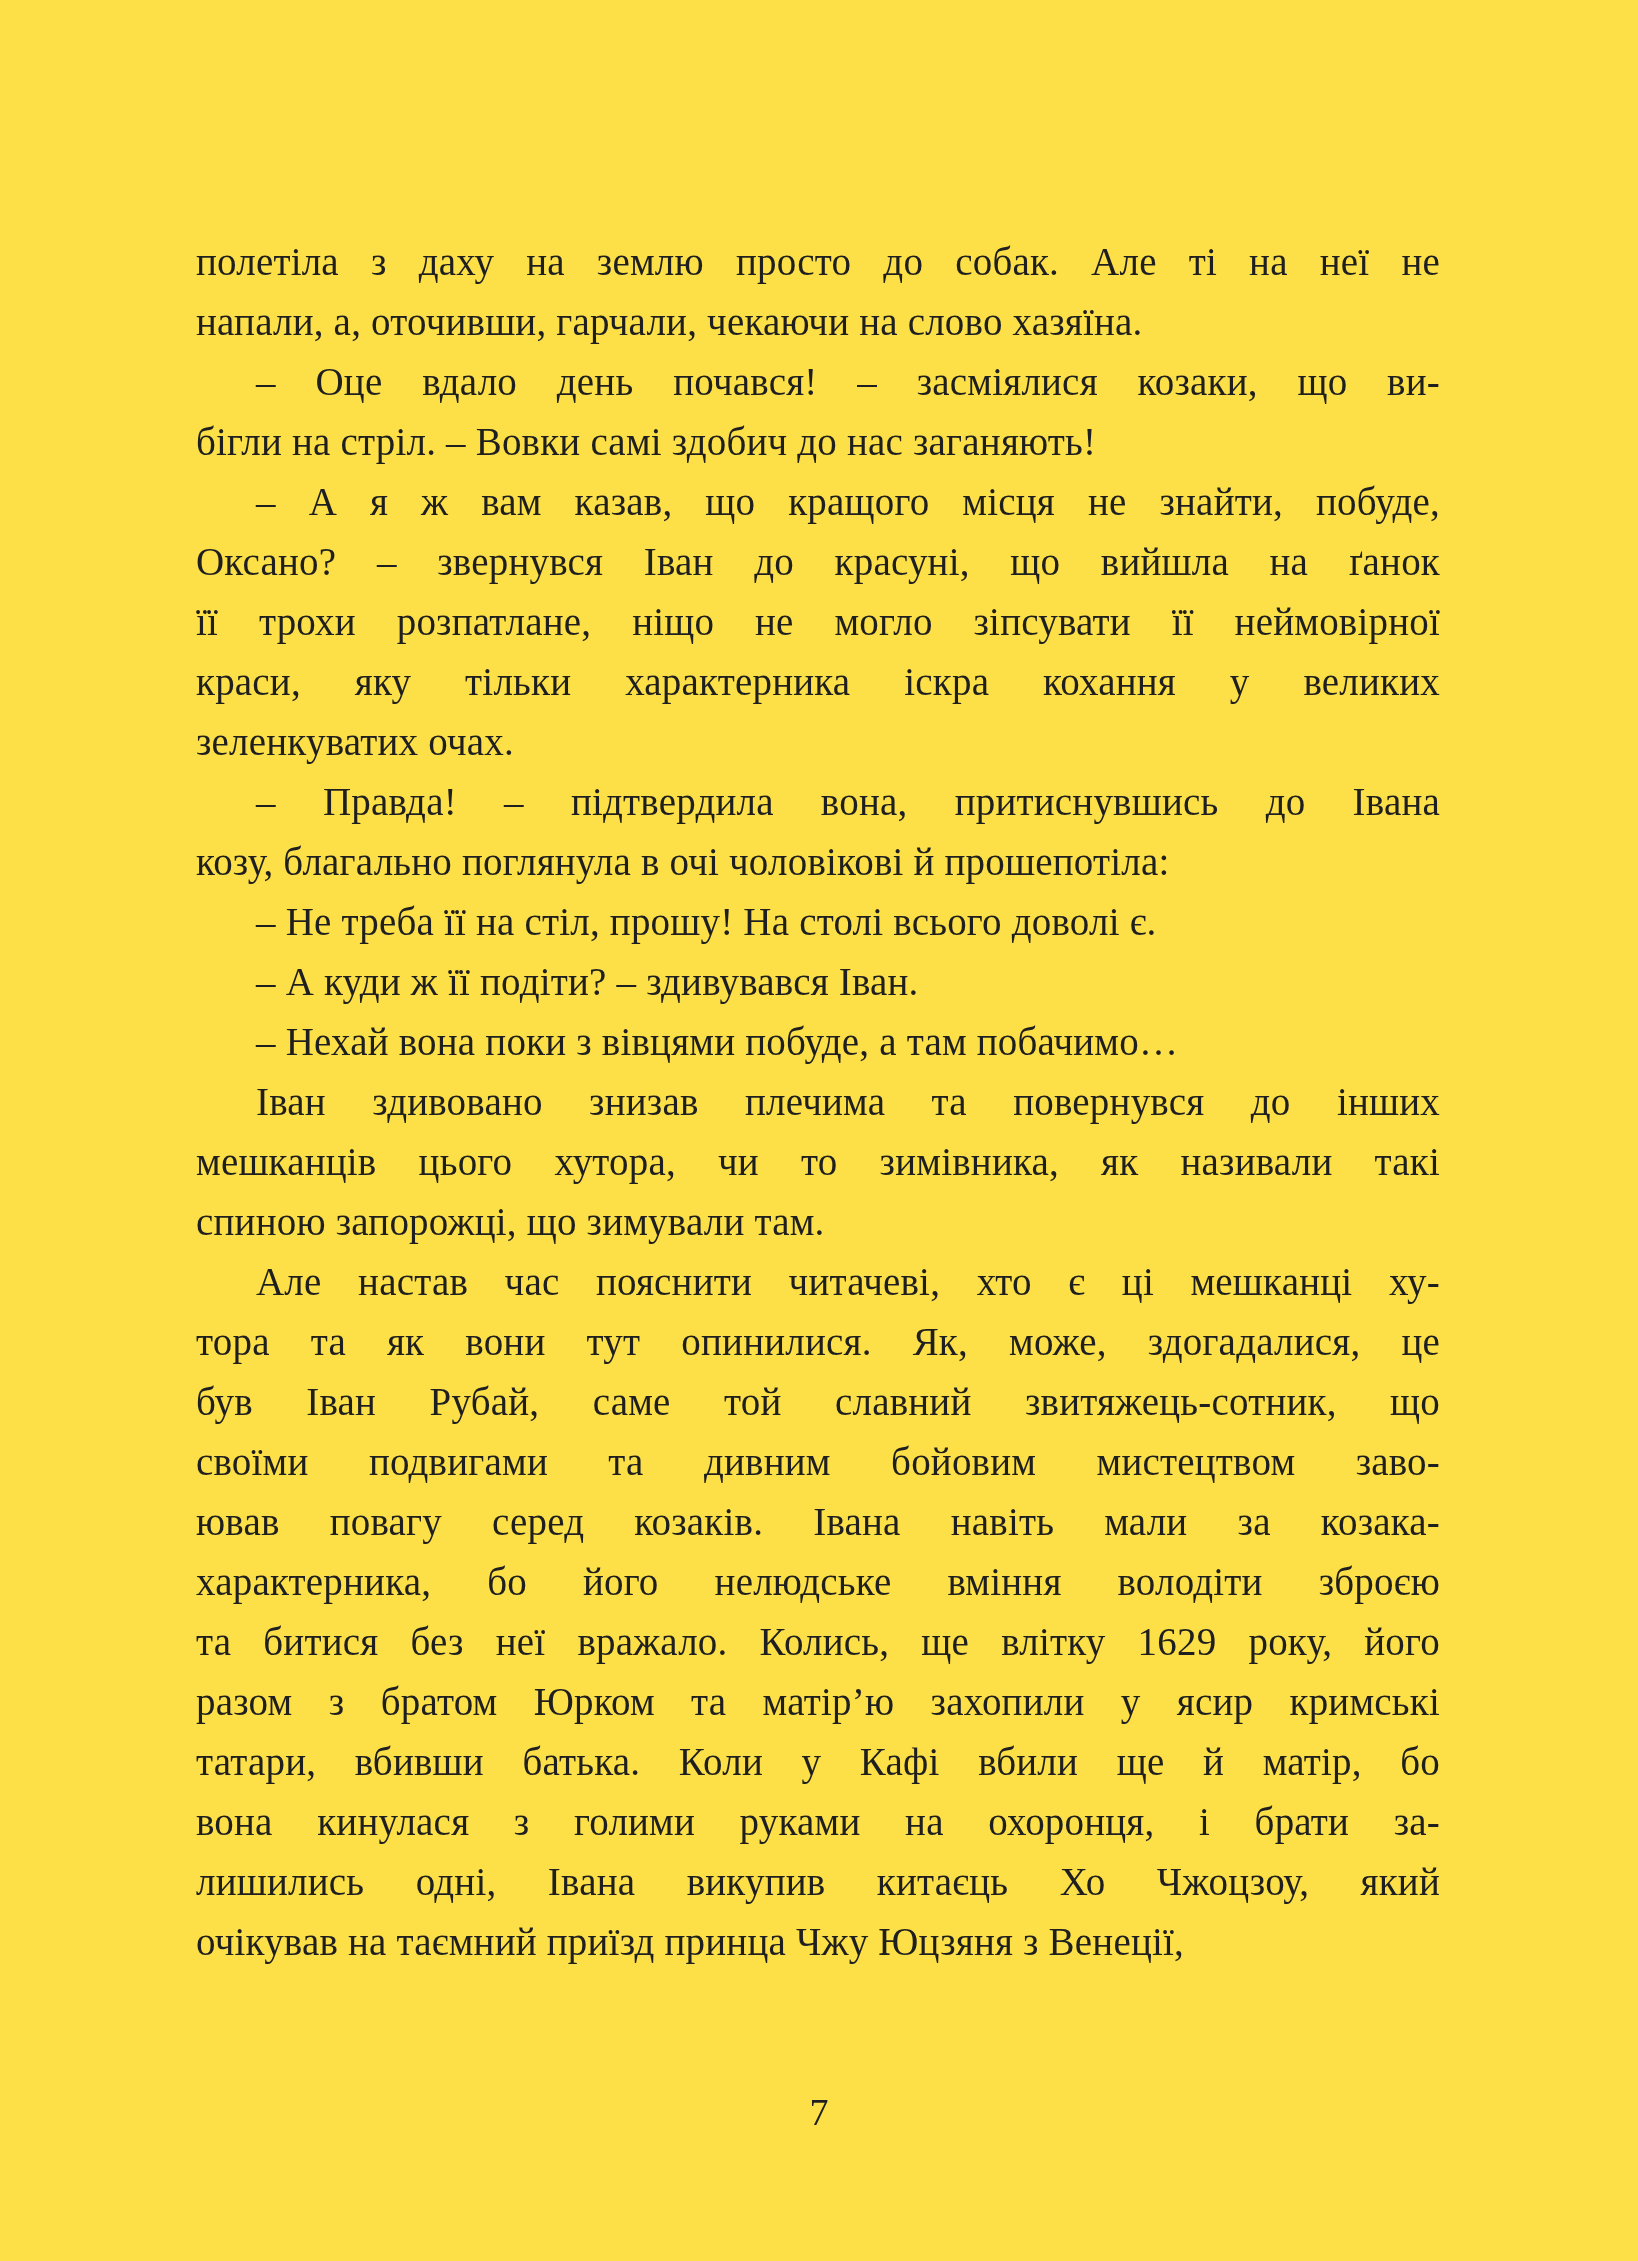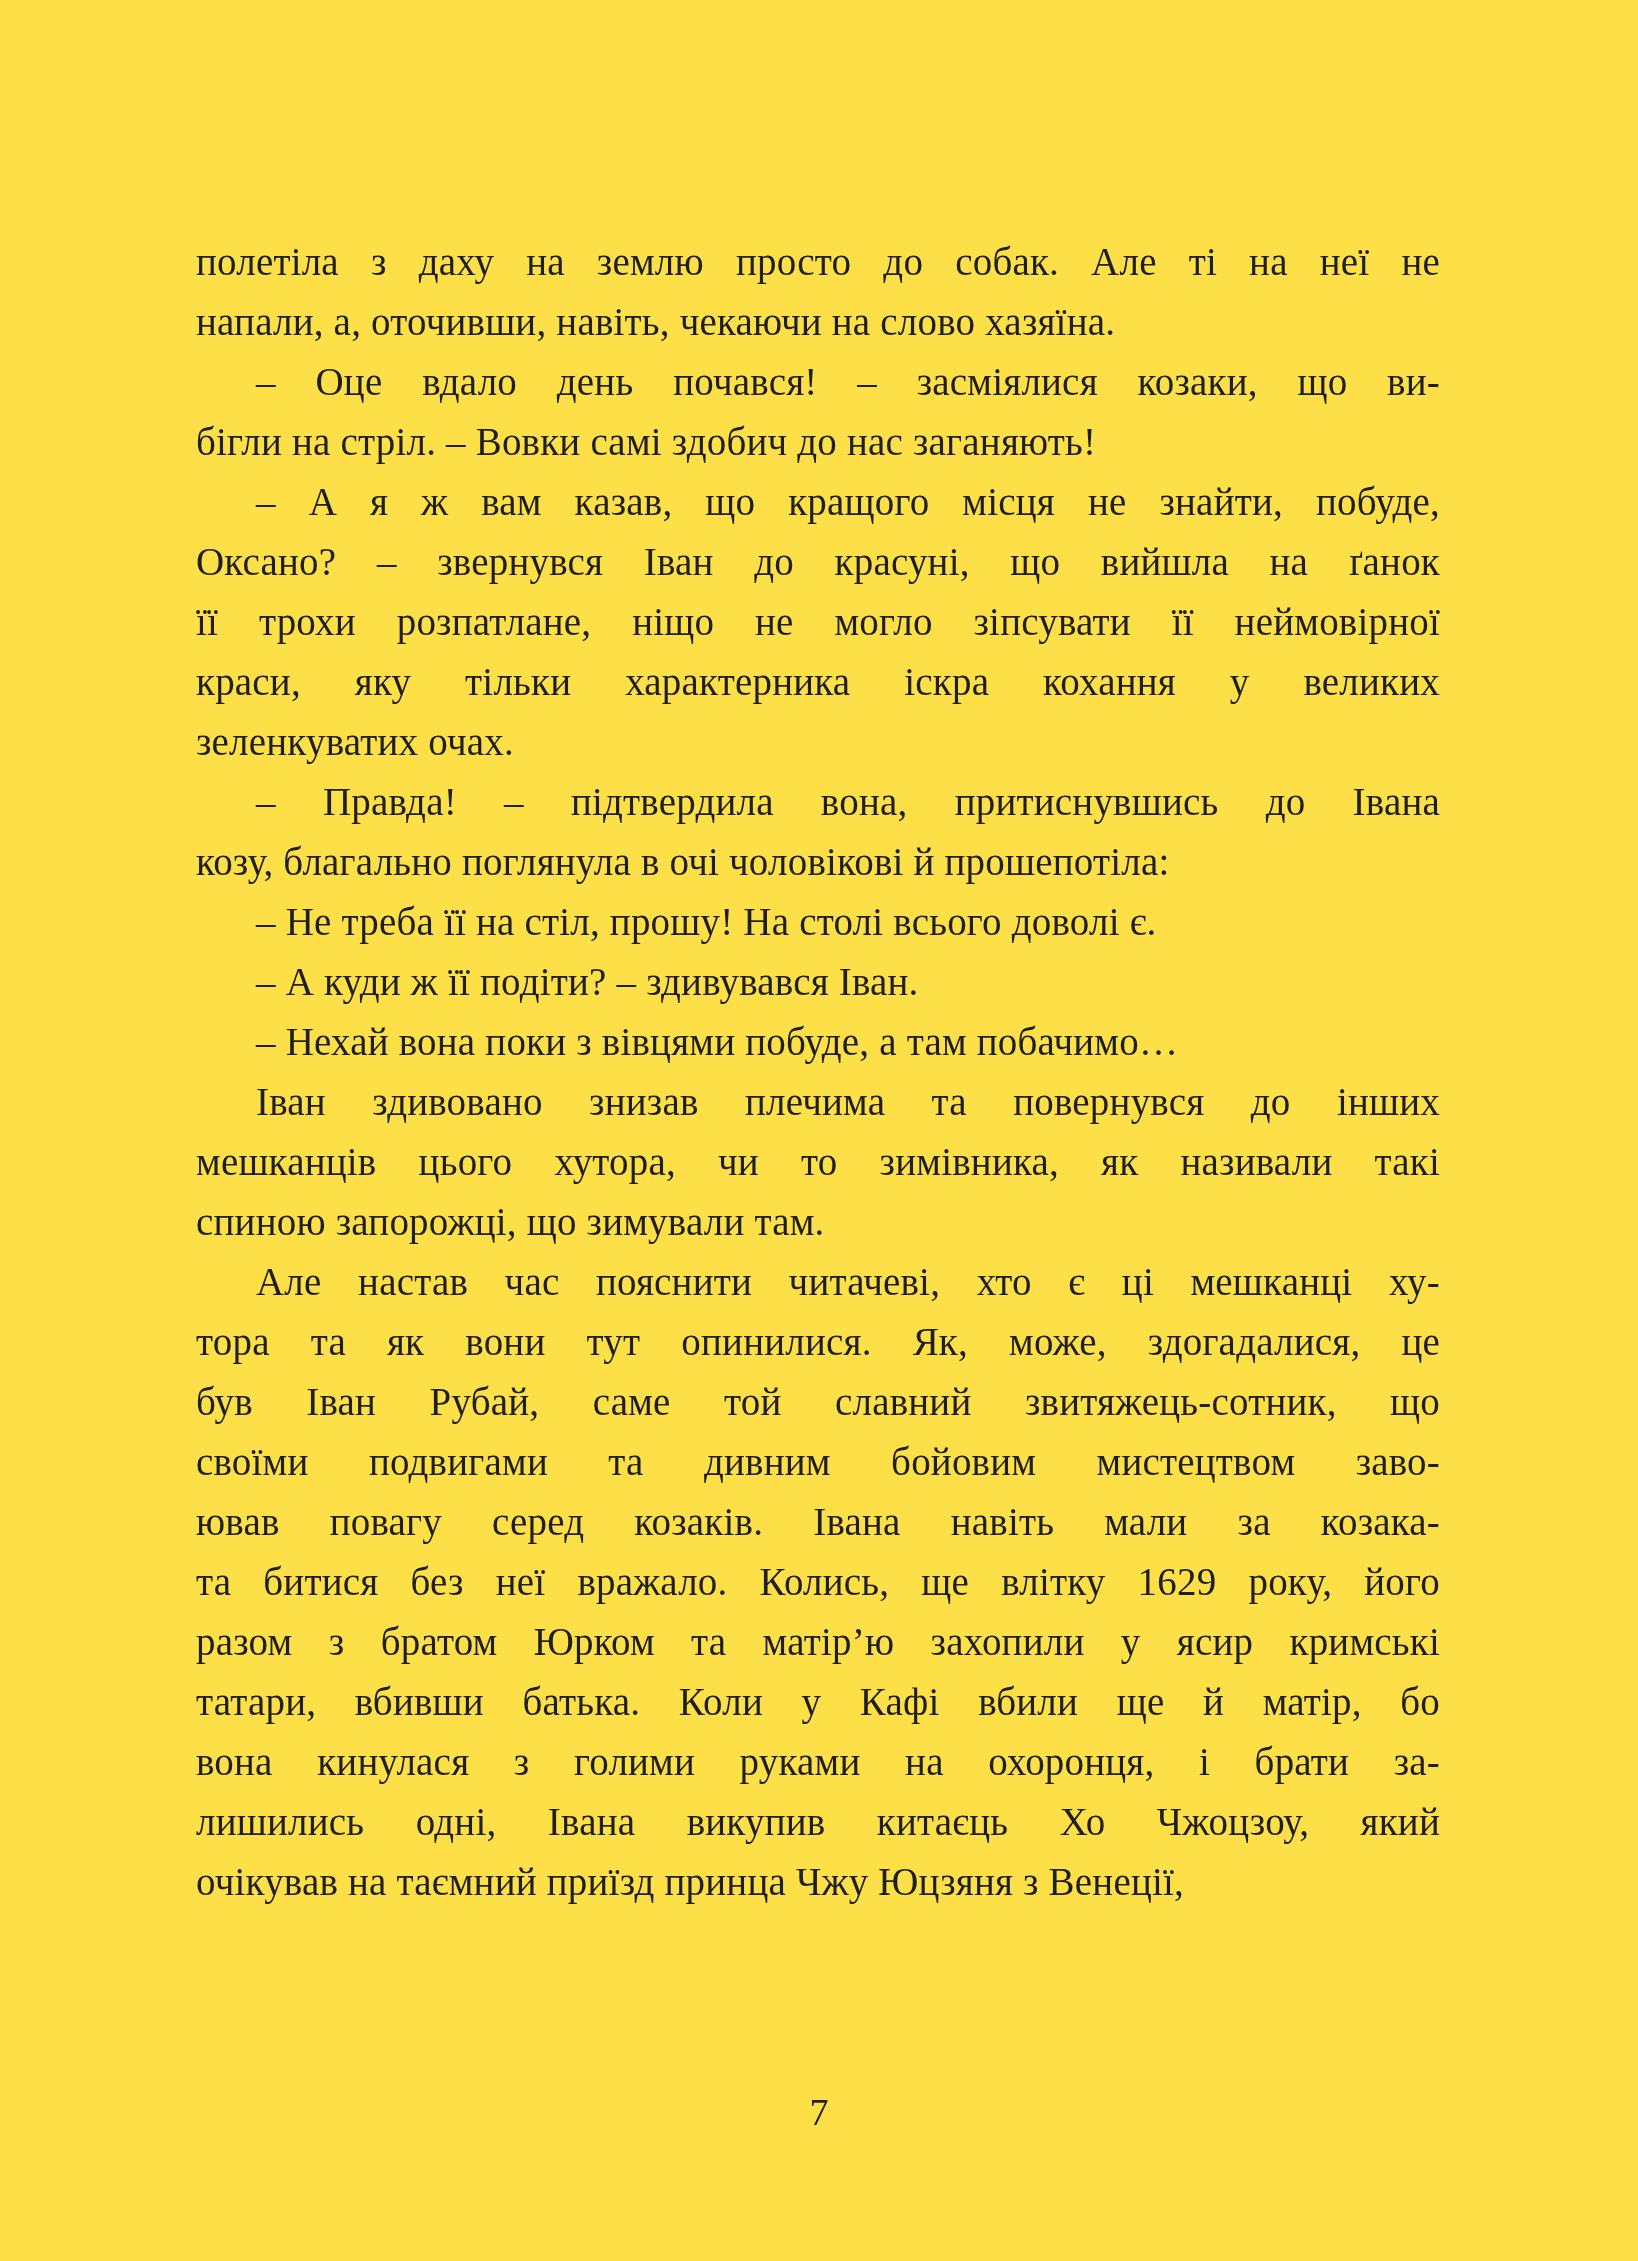--- a/index.html
+++ b/index.html
@@ -52,41 +52,42 @@
     line-height: 60px;
     color: #1f1f1f;
   }
 </style>
 </head>
 <body>
 
 <main class="page">
   <section class="text-block">
       <div class="line">полетіла з даху на землю просто до собак. Але ті на неї не</div>
-      <div class="line last">напали, а, оточивши, навіть, чекаючи на слово хазяїна.</div>
+      <div class="line last">напали, а, оточивши, гарчали, чекаючи на слово хазяїна.</div>
       <div class="line indent">– Оце вдало день почався! – засміялися козаки, що ви-</div>
       <div class="line last">бігли на стріл. – Вовки самі здобич до нас заганяють!</div>
       <div class="line indent">– А я ж вам казав, що кращого місця не знайти, побуде,</div>
       <div class="line">Оксано? – звернувся Іван до красуні, що вийшла на ґанок</div>
       <div class="line">її трохи розпатлане, ніщо не могло зіпсувати її неймовірної</div>
       <div class="line">краси, яку тільки характерника іскра кохання у великих</div>
       <div class="line last">зеленкуватих очах.</div>
       <div class="line indent">– Правда! – підтвердила вона, притиснувшись до Івана</div>
       <div class="line last">козу, благально поглянула в очі чоловікові й прошепотіла:</div>
       <div class="line last indent">– Не треба її на стіл, прошу! На столі всього доволі є.</div>
       <div class="line last indent">– А куди ж її подіти? – здивувався Іван.</div>
       <div class="line last indent">– Нехай вона поки з вівцями побуде, а там побачимо…</div>
       <div class="line indent">Іван здивовано знизав плечима та повернувся до інших</div>
       <div class="line">мешканців цього хутора, чи то зимівника, як називали такі</div>
       <div class="line last">спиною запорожці, що зимували там.</div>
       <div class="line indent">Але настав час пояснити читачеві, хто є ці мешканці ху-</div>
       <div class="line">тора та як вони тут опинилися. Як, може, здогадалися, це</div>
       <div class="line">був Іван Рубай, саме той славний звитяжець-сотник, що</div>
       <div class="line">своїми подвигами та дивним бойовим мистецтвом заво-</div>
       <div class="line">ював повагу серед козаків. Івана навіть мали за козака-</div>
+      <div class="line">характерника, бо його нелюдське вміння володіти зброєю</div>
       <div class="line">та битися без неї вражало. Колись, ще влітку 1629 року, його</div>
       <div class="line">разом з братом Юрком та матір’ю захопили у ясир кримські</div>
       <div class="line">татари, вбивши батька. Коли у Кафі вбили ще й матір, бо</div>
       <div class="line">вона кинулася з голими руками на охоронця, і брати за-</div>
       <div class="line">лишились одні, Івана викупив китаєць Хо Чжоцзоу, який</div>
       <div class="line last">очікував на таємний приїзд принца Чжу Юцзяня з Венеції,</div>
     </section>
   <div class="page-number">7</div>
 </main>
 

